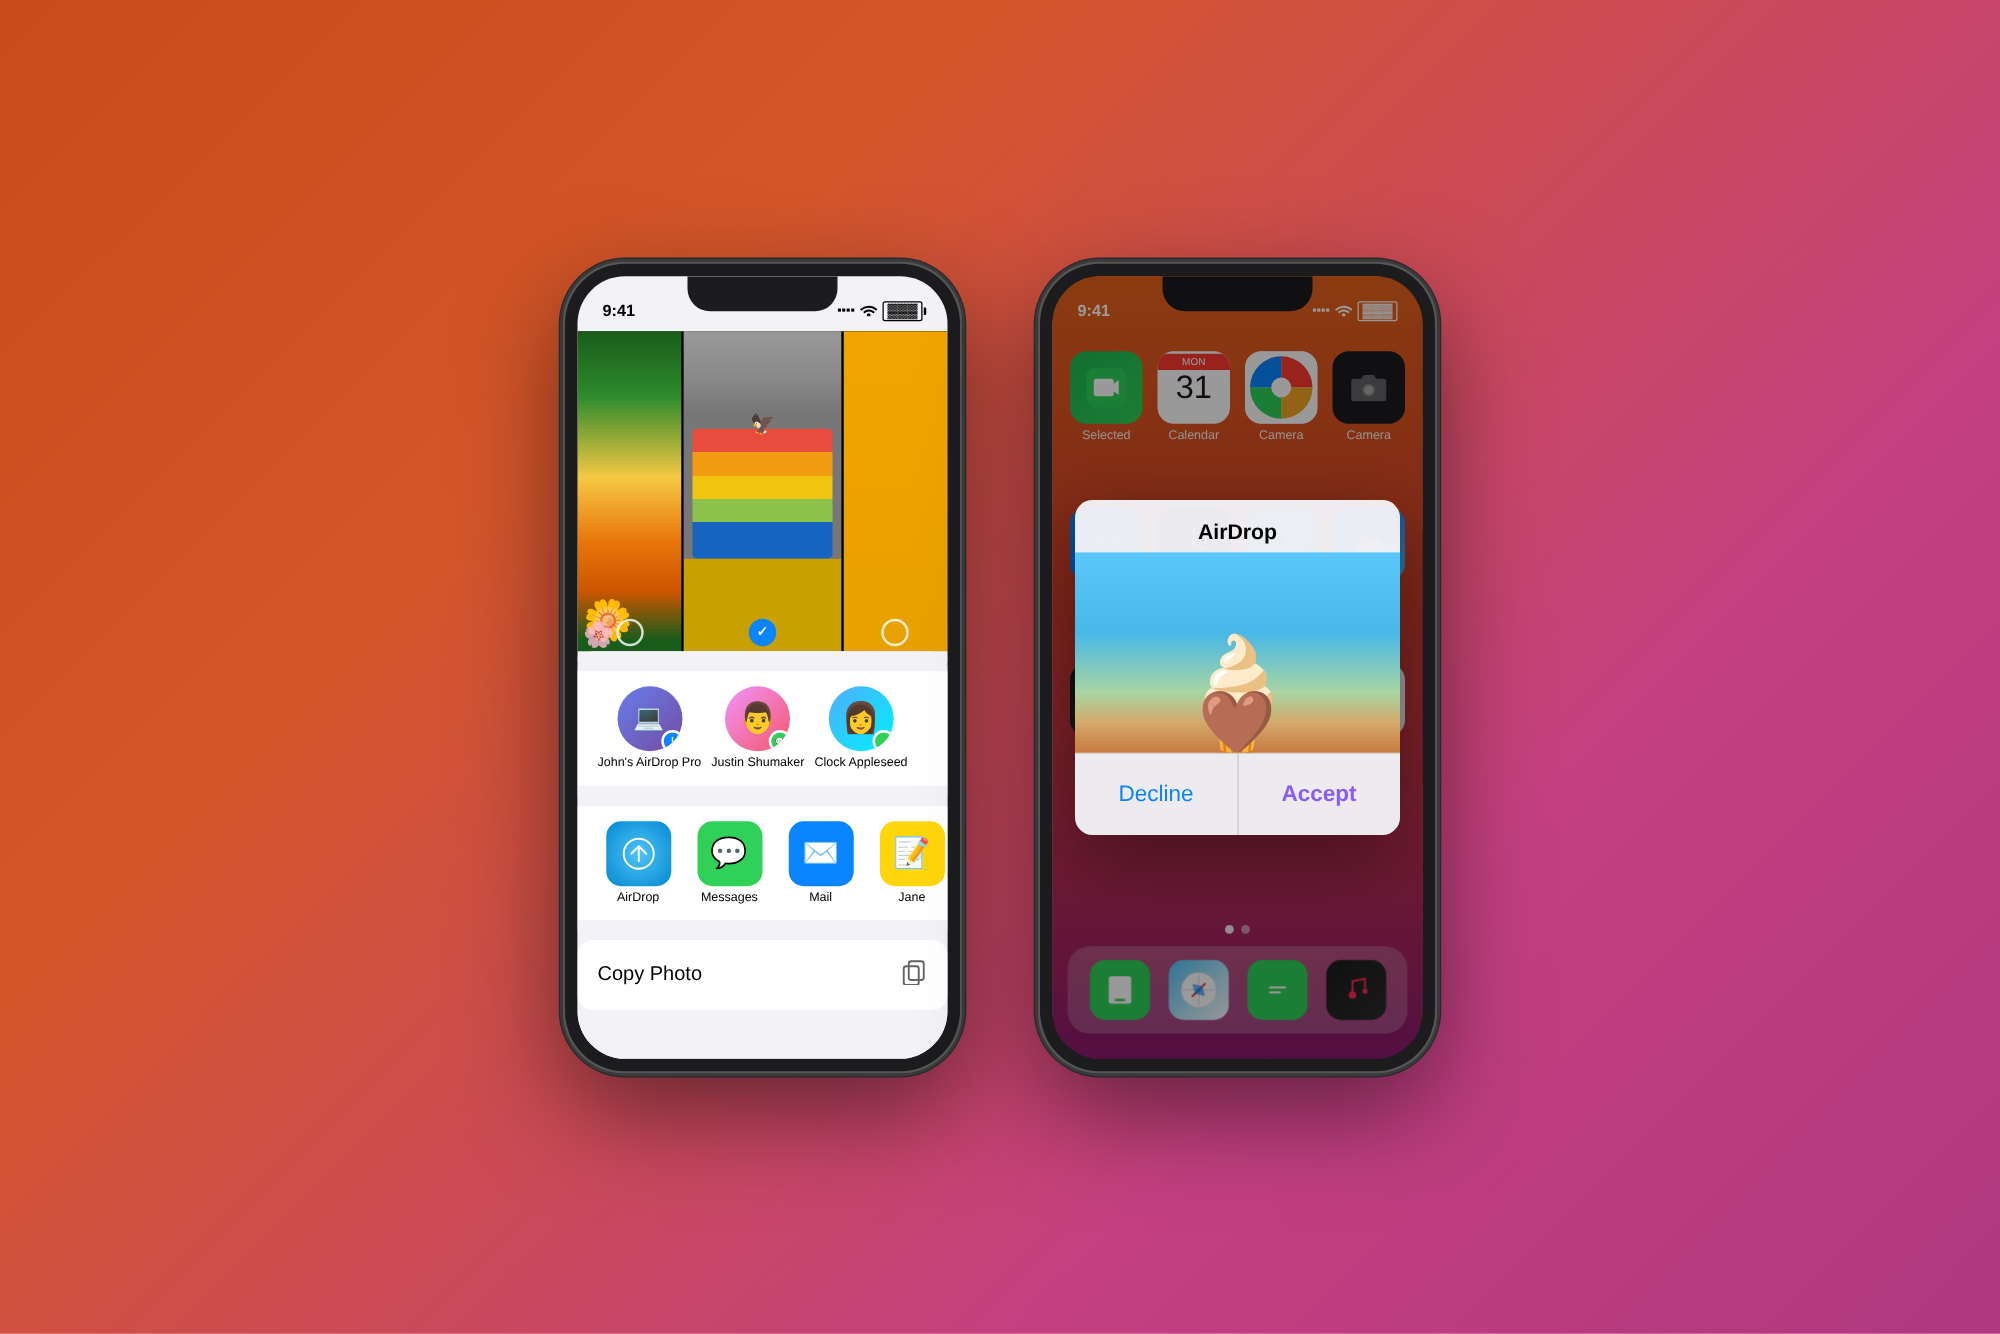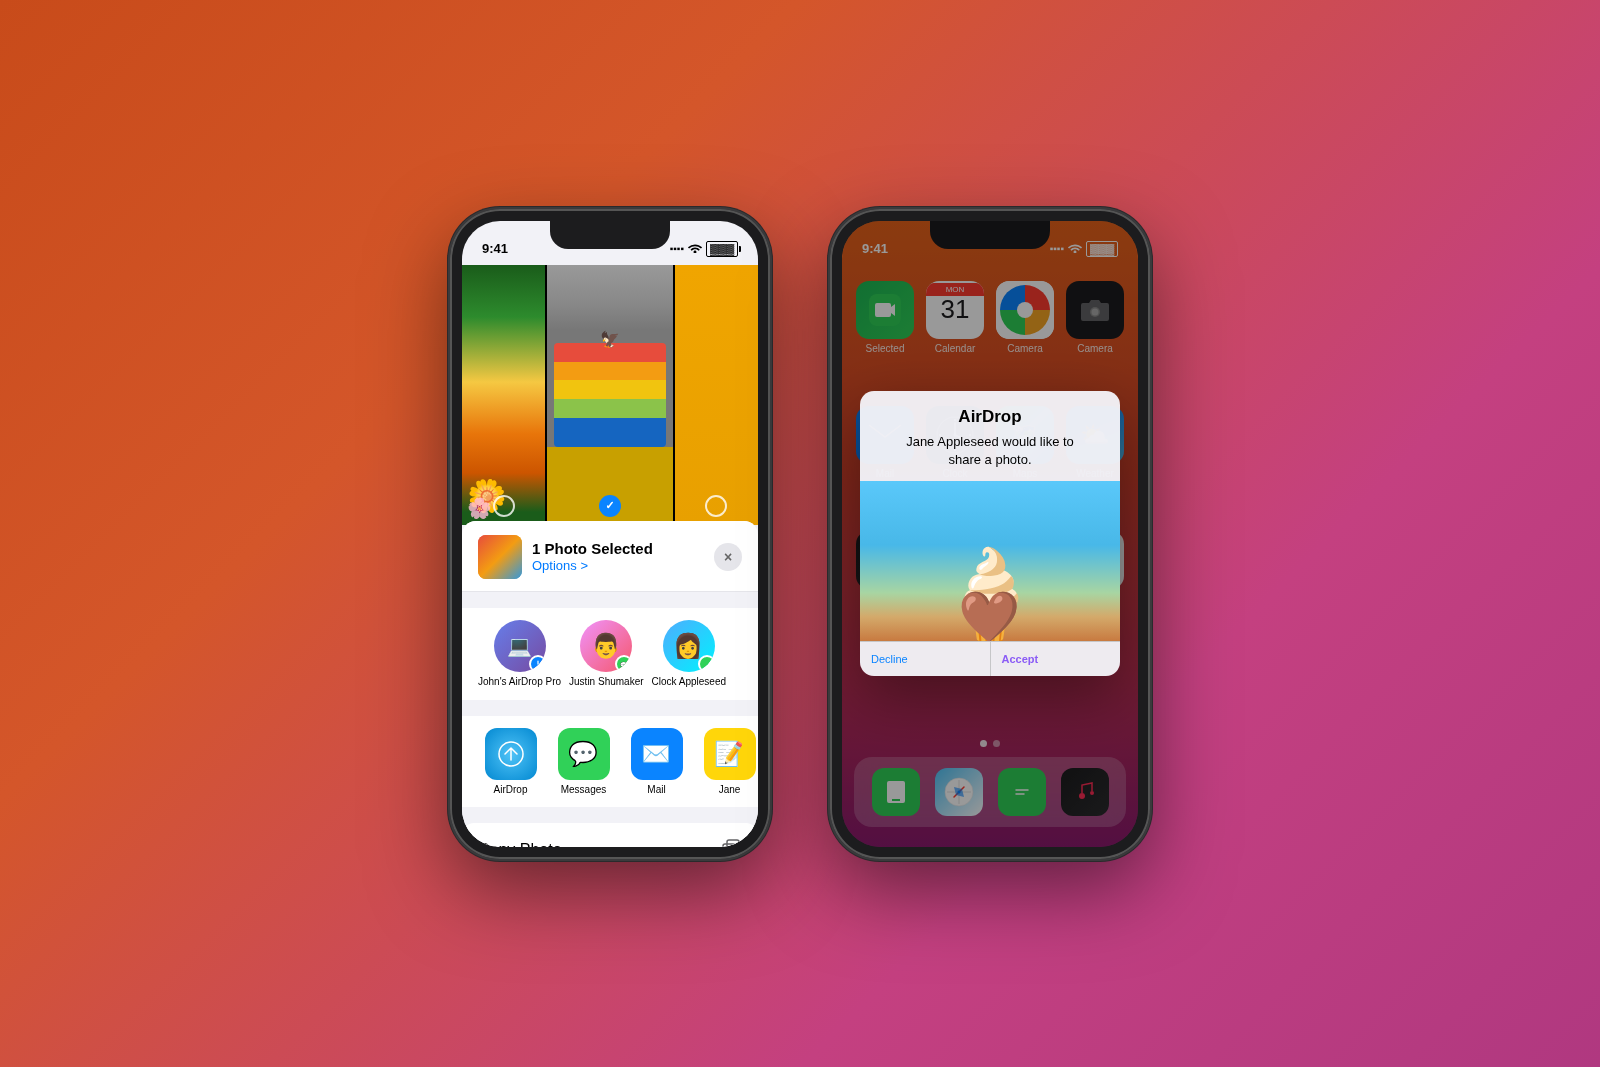--- a/index.html
+++ b/index.html
@@ -402,23 +402,23 @@
       overflow: hidden;
     }
 
     .airdrop-buttons {
       display: flex;
       border-top: 1px solid #c6c6c8;
     }
 
     .airdrop-btn {
       flex: 1;
-      padding: 11px;
-      text-align: left;
-      font-size: 11px;
+      padding: 22px;
+      text-align: center;
+      font-size: 18px;
       font-weight: 400;
       cursor: pointer;
     }
 
     .airdrop-btn-decline {
       color: #0a84ff;
       border-right: 1px solid #c6c6c8;
     }
 
     .airdrop-btn-accept {
@@ -540,30 +540,20 @@
         <div class="select-circle selected"></div>
       </div>
 
       <div class="photo-thumb photo-thumb-yellow">
         <div class="select-circle"></div>
       </div>
     </div>
 
     <div class="share-sheet">
 
-      <div class="share-header">
-        <div class="share-thumb">
-          <div style="width:100%; height:100%; background:linear-gradient(135deg, #e74c3c 0%, #f39c12 50%, #3498db 100%); border-radius:8px;"></div>
-        </div>
-        <div class="share-header-text">
-          <div class="share-title">1 Photo Selected</div>
-          <div class="share-options">Options &gt;</div>
-        </div>
-        <div class="share-close">×</div>
-      </div>
 
       <div style="background:#f2f2f7; height:8px;"></div>
 
       <div class="people-row">
 
         <div class="person-item">
           <div class="person-avatar avatar-macbook">
             <span style="font-size:20px;">💻</span>
             <div class="person-badge badge-airdrop">
               <svg width="10" height="10" viewBox="0 0 10 10">
@@ -785,21 +775,20 @@
             </svg>
         </div>
         <span class="home-app-name">Health</span>
       </div>
     </div>
 
     <div class="airdrop-overlay">
       <div class="airdrop-dialog">
         <div class="airdrop-dialog-header">
           <div class="airdrop-dialog-title">AirDrop</div>
-          <div class="airdrop-dialog-body">Jane Appleseed would like to share a photo.</div>
         </div>
 
         <div class="airdrop-image">
           <div style="position:absolute; inset:0; background:linear-gradient(180deg, #5ac8fa 0%, #48b8e8 40%, #a8d5a2 70%, #d4a96a 85%, #c87a40 100%);"></div>
           <div style="position:absolute; bottom:0; left:50%; transform:translateX(-50%); font-size:90px; line-height:1;">🍦</div>
 
           <div style="position:absolute; bottom:-5px; left:50%; transform:translateX(-50%); font-size:50px;">🤎</div>
         </div>
 
         <div class="airdrop-buttons">

